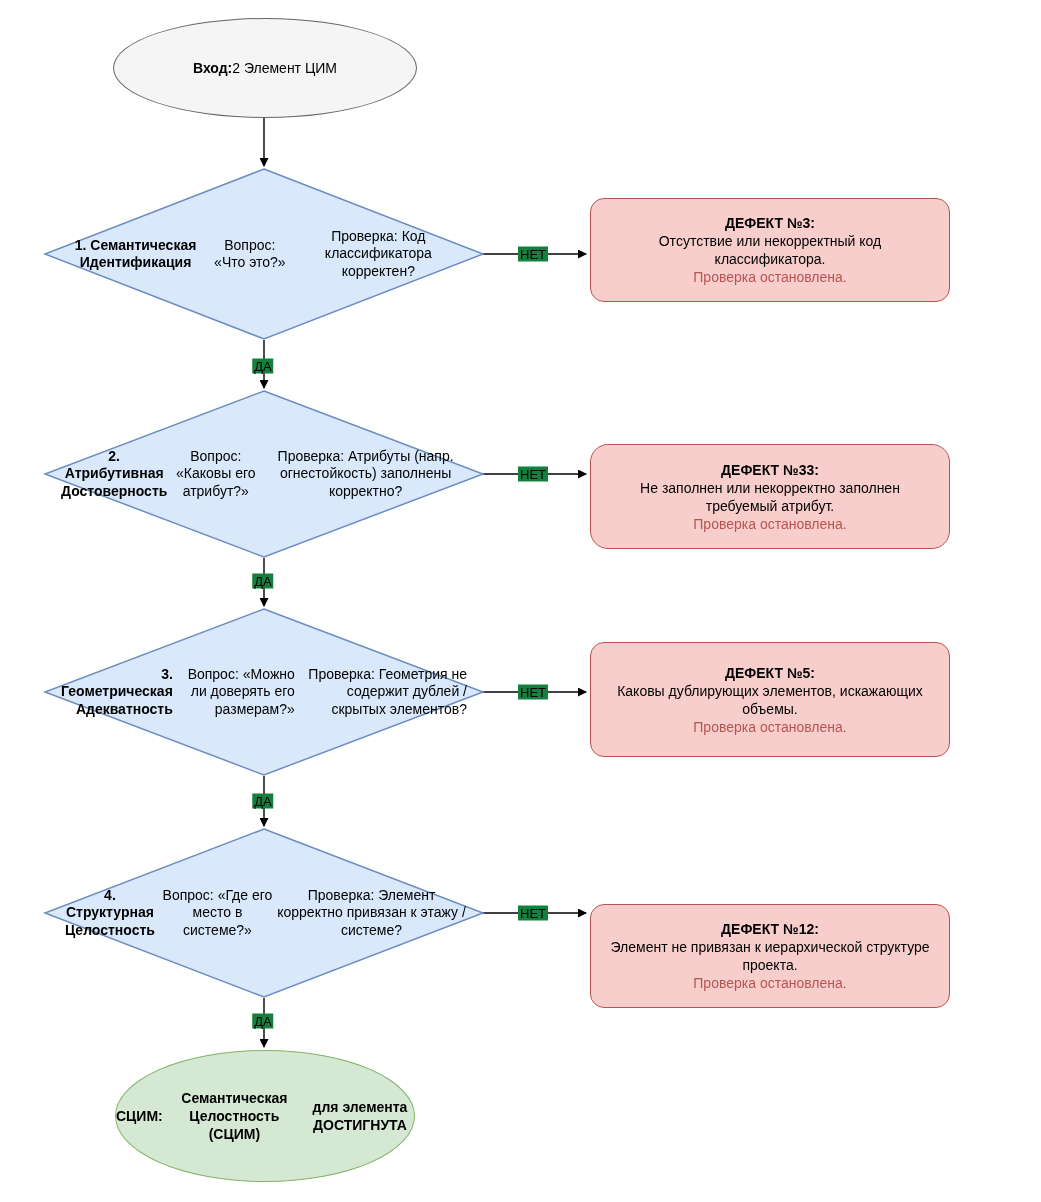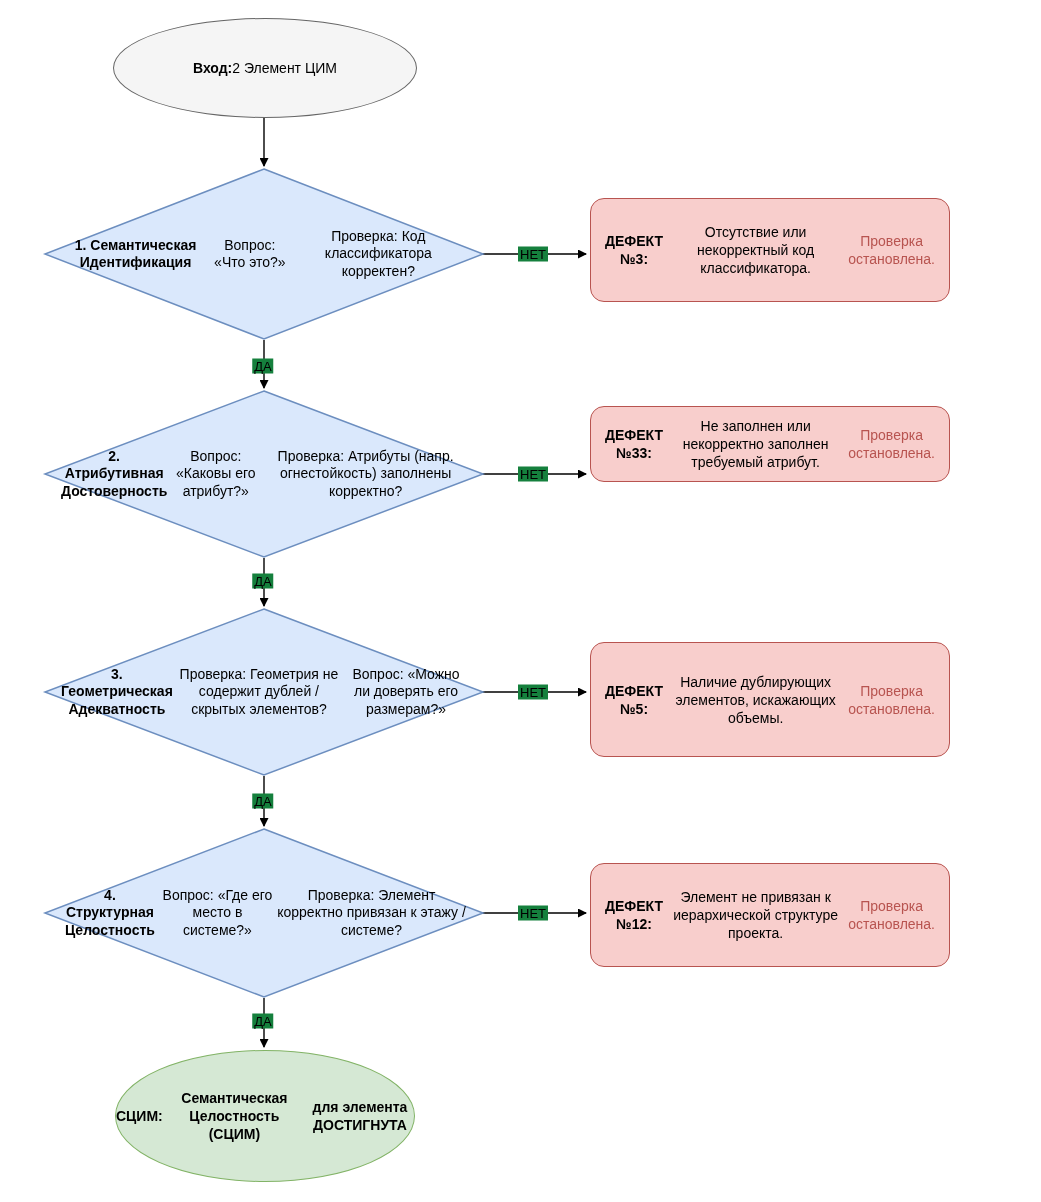--- a/index.html
+++ b/index.html
@@ -24,21 +24,21 @@
   .diamond-text {
     position:absolute; display:flex; flex-direction:row;
     align-items:center; justify-content:center;
     text-align:center; font-size:14px; line-height:17.5px;
   }
 
   .defect-box {
     position:absolute; left:590px; width:360px; box-sizing:border-box;
     background:var(--defect-fill,#f8cecc); border:1px solid var(--defect-stroke,#b85450);
     border-radius:14px; padding:4px 14px;
-    display:flex; align-items:center; justify-content:center;
+    display:flex; flex-direction:column; align-items:center; justify-content:center;
     text-align:center; font-size:14px; line-height:18px;
   }
   .defect-desc { max-width:320px; }
   .defect-status { color:var(--defect-status-text,#b85450); }
 
   .bold { font-weight:bold; }
 
   .edge-label {
     position:absolute; transform:translate(-50%,-50%);
     background:#15803d; padding:0 2px; font-size:13px; white-space:nowrap;
@@ -88,51 +88,51 @@
 
   <svg class="diamond-svg" style="left:44px; top:390px;" width="440" height="168" viewBox="0 0 440 168" preserveAspectRatio="none">
     <polygon points="220,1 439,84 220,167 1,84"></polygon>
   </svg>
   <div class="diamond-text" style="left:61px; top:390px; width:406px; height:168px;">
     <div class="bold">2. Атрибутивная Достоверность</div>
     <div>Вопрос: «Каковы его атрибут?»</div>
     <div>Проверка: Атрибуты (напр. огнестойкость) заполнены корректно?</div>
   </div>
 
-  <div class="defect-box" style="top:406px; height:76px;">
+  <div class="defect-box" style="top:444px; height:105px;border-radius:18px;">
     <div class="bold">ДЕФЕКТ №33:</div>
     <div class="defect-desc">Не заполнен или некорректно заполнен требуемый атрибут.</div>
     <div class="defect-status">Проверка остановлена.</div>
   </div>
 
   <svg class="diamond-svg" style="left:44px; top:608px;" width="440" height="168" viewBox="0 0 440 168" preserveAspectRatio="none">
     <polygon points="220,1 439,84 220,167 1,84"></polygon>
   </svg>
-  <div class="diamond-text" style="left:61px; top:608px; width:406px; height:168px;">
+  <div class="diamond-text" style="left:61px; top:608px; width:406px; height:168px;text-align:right;">
     <div class="bold">3. Геометрическая Адекватность</div>
+    <div>Вопрос: «Можно ли доверять его размерам?»</div>
     <div>Проверка: Геометрия не содержит дублей / скрытых элементов?</div>
-    <div>Вопрос: «Можно ли доверять его размерам?»</div>
   </div>
 
   <div class="defect-box" style="top:642px; height:115px;">
     <div class="bold">ДЕФЕКТ №5:</div>
-    <div class="defect-desc">Наличие дублирующих элементов, искажающих объемы.</div>
+    <div class="defect-desc">Каковы дублирующих элементов, искажающих объемы.</div>
     <div class="defect-status">Проверка остановлена.</div>
   </div>
 
   <svg class="diamond-svg" style="left:44px; top:828px;" width="440" height="170" viewBox="0 0 440 170" preserveAspectRatio="none">
     <polygon points="220,1 439,85 220,169 1,85"></polygon>
   </svg>
   <div class="diamond-text" style="left:61px; top:828px; width:406px; height:170px;">
     <div class="bold">4. Структурная Целостность</div>
     <div>Вопрос: «Где его место в системе?»</div>
     <div>Проверка: Элемент корректно привязан к этажу / системе?</div>
   </div>
 
-  <div class="defect-box" style="top:863px; height:104px;justify-content:flex-end;">
+  <div class="defect-box" style="top:904px; height:104px;">
     <div class="bold">ДЕФЕКТ №12:</div>
     <div class="defect-desc">Элемент не привязан к иерархической структуре проекта.</div>
     <div class="defect-status">Проверка остановлена.</div>
   </div>
 
   <div class="ellipse end-ellipse" style="left:115px; top:1050px; width:298px; height:130px;">
     <div>СЦИМ:</div>
     <div>Семантическая Целостность (СЦИМ)</div>
     <div>для элемента ДОСТИГНУТА</div>
   </div>

